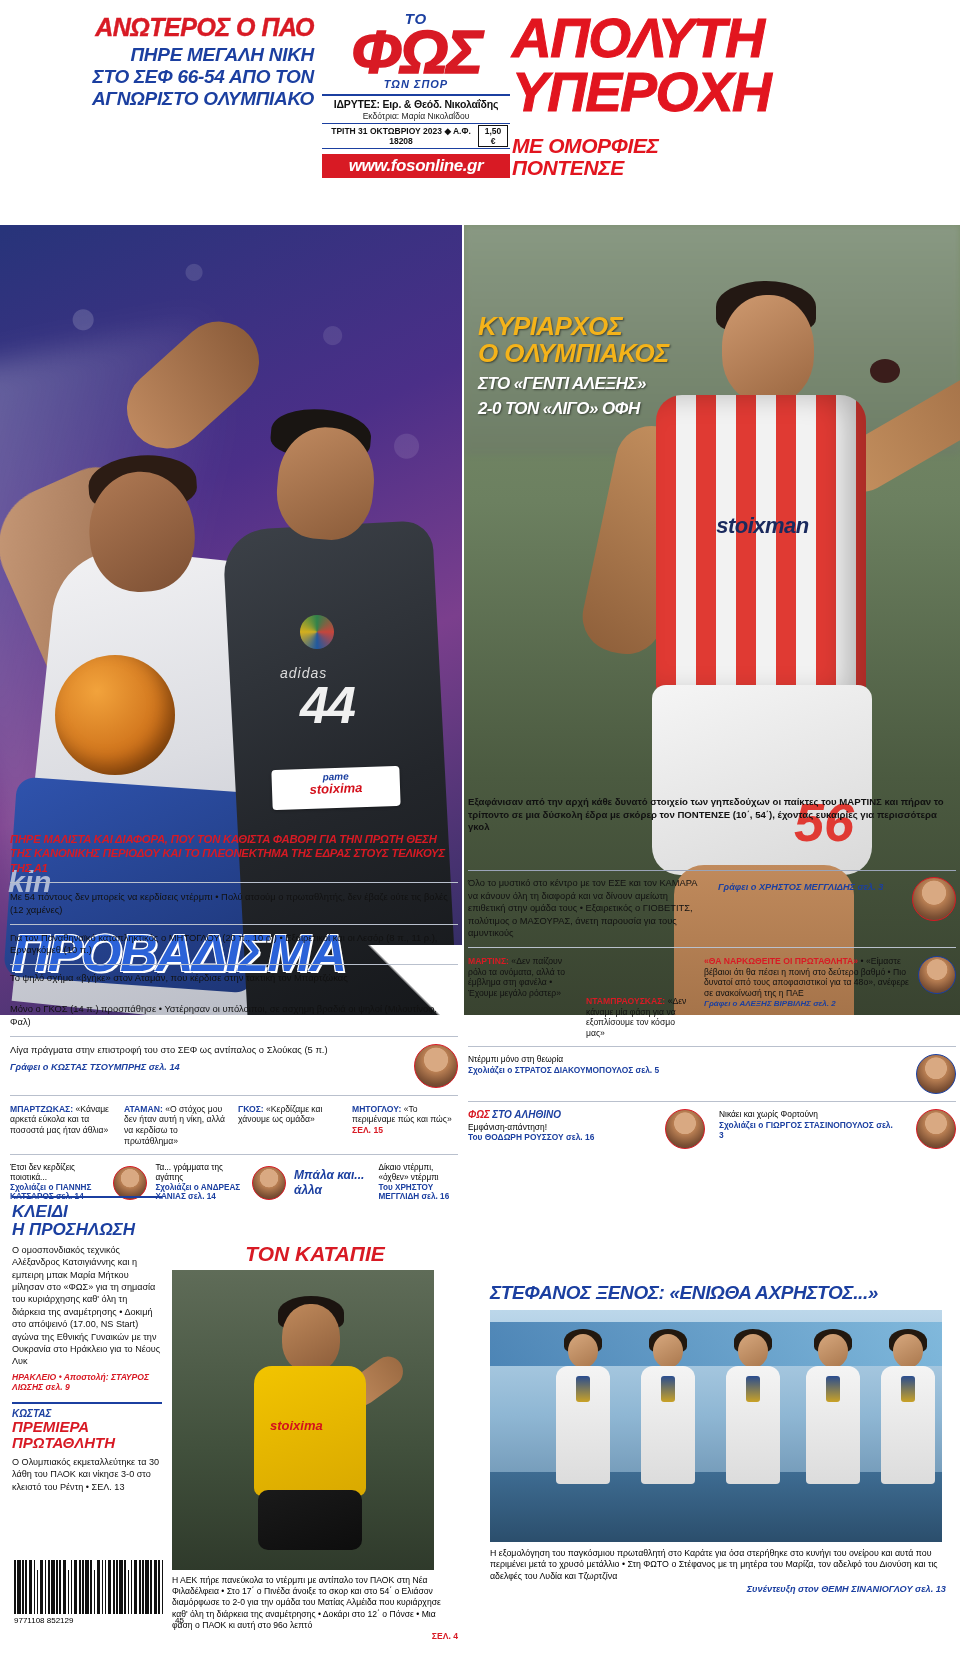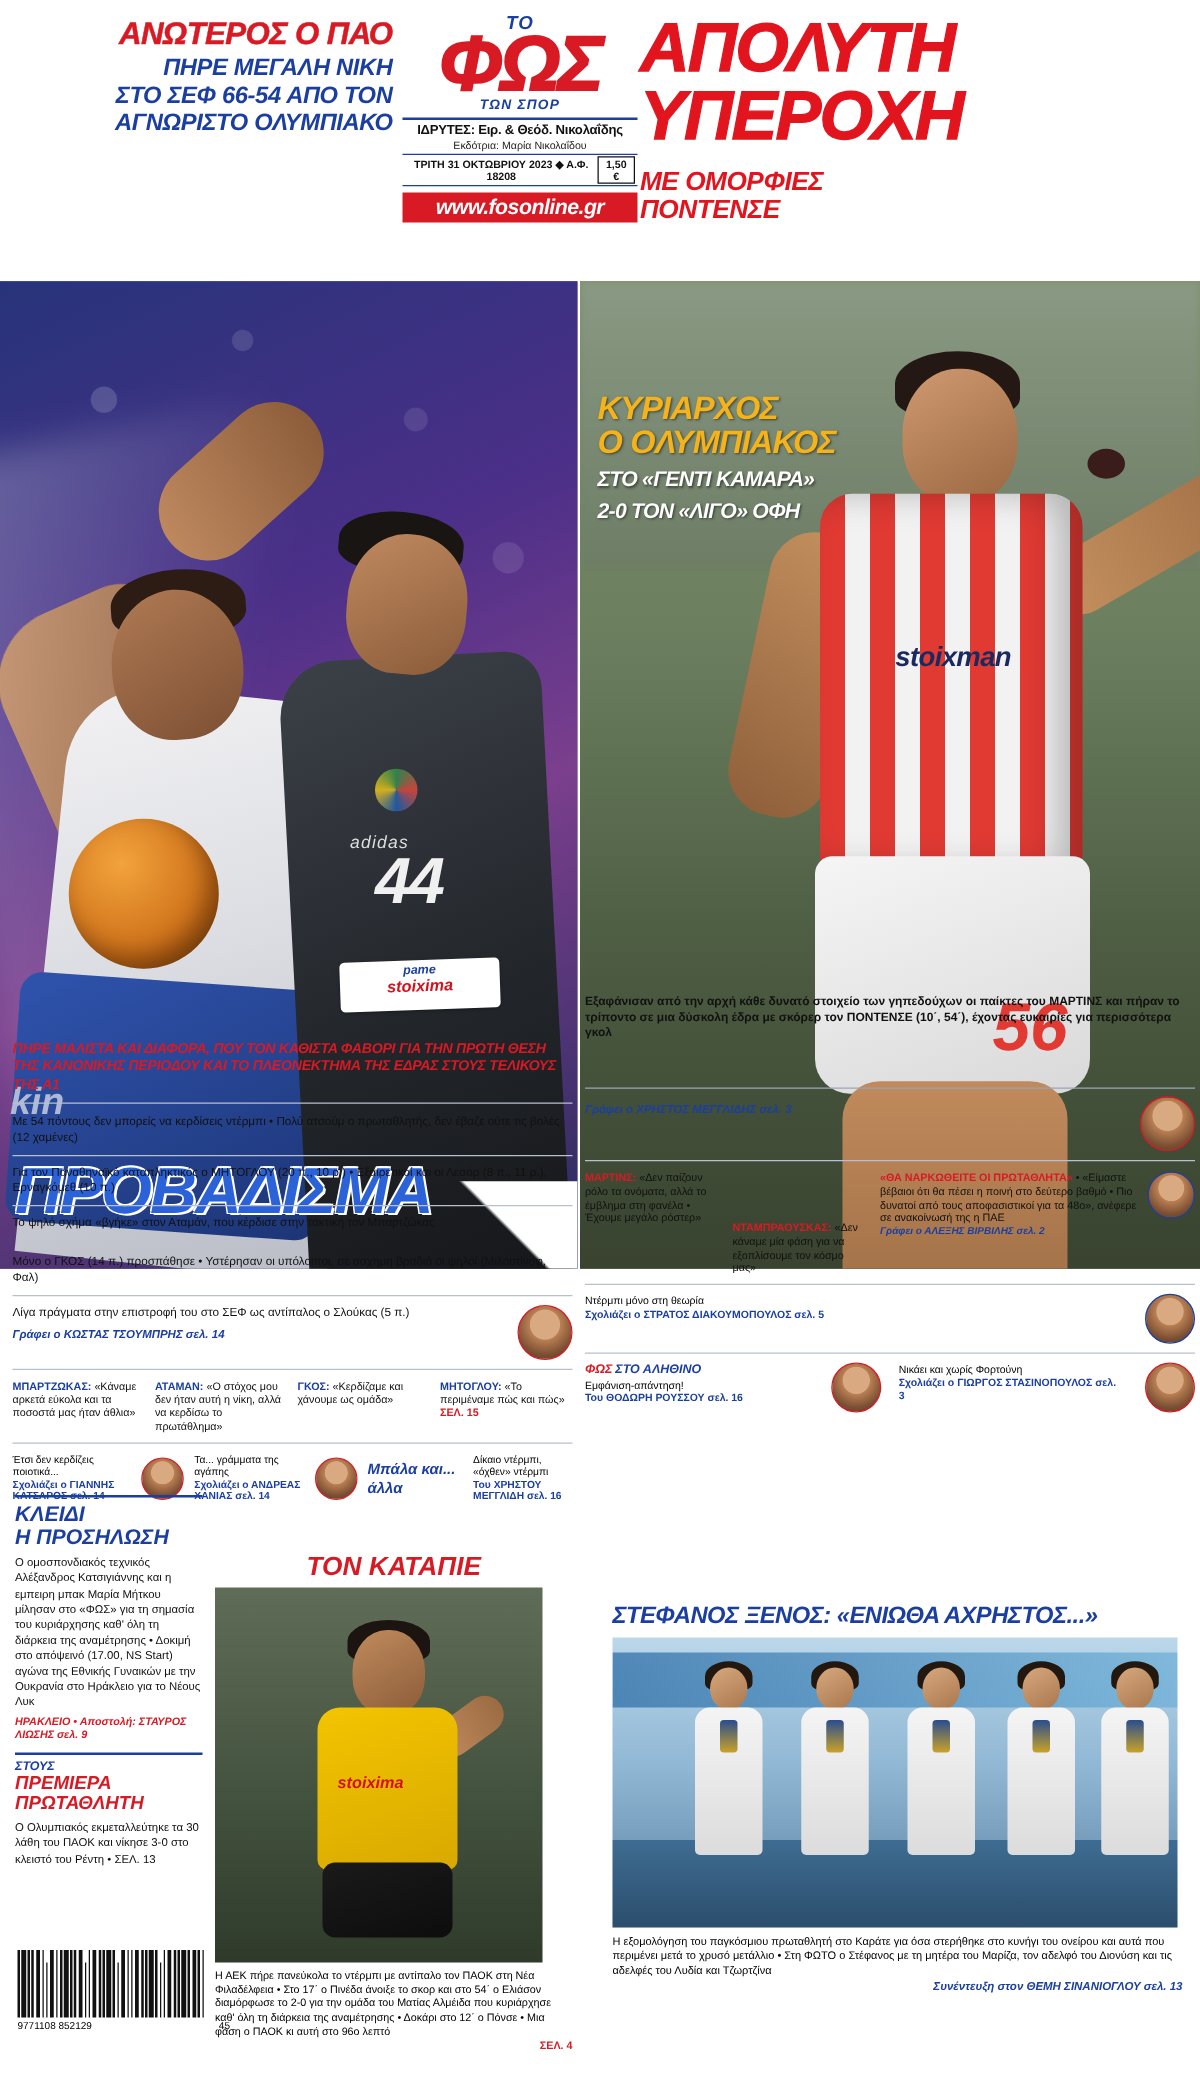--- a/index.html
+++ b/index.html
@@ -339,21 +339,21 @@
       <div class="corner-tri"></div>
     </div>
 
     <div class="photo-right">
       <div class="grass"></div>
       <div class="stand-blur"></div>
 
       <div class="kyriarxos">
         <span>ΚΥΡΙΑΡΧΟΣ</span><br>
         <span>Ο ΟΛΥΜΠΙΑΚΟΣ</span>
-        <span class="sm">ΣΤΟ «ΓΕΝΤΙ ΚΑΜΑΡΑ»</span>
+        <span class="sm">ΣΤΟ «ΓΕΝΤΙ ΑΛΕΞΗΣ»</span>
         <span class="sm">2-0 ΤΟΝ «ΛΙΓΟ» ΟΦΗ</span>
       </div>
 
       <div class="ftb-player">
         <div class="ftb-hair"></div>
         <div class="ftb-head">
           <div class="ftb-mouth"></div>
         </div>
         <div class="ftb-arm-r"></div>
         <div class="ftb-arm-l"></div>
@@ -446,20 +446,23 @@
           <div>Δίκαιο ντέρμπι, «όχθεν» ντέρμπι</div>
           <div class="name">Του ΧΡΗΣΤΟΥ ΜΕΓΓΛΙΔΗ σελ. 16</div>
         </div>
       </div>
     </div>
   </div>
 
   <div class="right-col">
     <div class="rule-thin"></div>
     <div class="rc-two" style="margin-top:6px;">
+      <div class="c">
+        <p style="margin:0;">Όλο το μυστικό στο κέντρο με τον ΕΣΕ και τον ΚΑΜΑΡΑ να κάνουν όλη τη διαφορά και να δίνουν αμείωτη επιθετική στην ομάδα τους • Εξαιρετικός ο ΓΙΟΒΕΤΙΤΣ, πολύτιμος ο ΜΑΣΟΥΡΑΣ, άνετη παρουσία για τους αμυντικούς</p>
+      </div>
       <div class="c rc-avatar-row">
         <div style="flex:1;">
           <div class="grafi" style="margin-top:4px;">Γράφει ο ΧΡΗΣΤΟΣ ΜΕΓΓΛΙΔΗΣ σελ. 3</div>
         </div>
         <div class="avatar"></div>
       </div>
     </div>
 
     <div class="hr-sm"></div>
 
@@ -517,21 +520,21 @@
   </div>
 
   <div style="position:absolute; left:12px; top:1196px; width:150px;">
     <div class="rule-blue"></div>
     <div class="bl-head-blue" style="margin-top:5px;">ΚΛΕΙΔΙ</div>
     <div class="bl-head-blue">Η ΠΡΟΣΗΛΩΣΗ</div>
     <div class="bl-body">Ο ομοσπονδιακός τεχνικός Αλέξανδρος Κατσιγιάννης και η εμπειρη μπακ Μαρία Μήτκου μίλησαν στο «ΦΩΣ» για τη σημασία του κυριάρχησης καθ' όλη τη διάρκεια της αναμέτρησης • Δοκιμή στο απόψεινό (17.00, NS Start) αγώνα της Εθνικής Γυναικών με την Ουκρανία στο Ηράκλειο για το Νέους Λυκ</div>
     <div class="grafi" style="color:#d81a24; margin-top:4px; font-size:8.6px;">ΗΡΑΚΛΕΙΟ • Αποστολή: ΣΤΑΥΡΟΣ ΛΙΩΣΗΣ σελ. 9</div>
 
     <div class="rule-blue" style="margin-top:10px;"></div>
-    <div class="blue-head-sm" style="margin-top:4px;">ΣΤΟΥΣ</div>
+    <div class="blue-head-sm" style="margin-top:4px;">ΚΩΣΤΑΣ</div>
     <div class="bl-head-red">ΠΡΕΜΙΕΡΑ</div>
     <div class="bl-head-red">ΠΡΩΤΑΘΛΗΤΗ</div>
     <div class="bl-body">Ο Ολυμπιακός εκμεταλλεύτηκε τα 30 λάθη του ΠΑΟΚ και νίκησε 3-0 στο κλειστό του Ρέντη • ΣΕΛ. 13</div>
   </div>
 
   <div style="position:absolute; left:14px; top:1560px;">
     <div class="barcode">
       <i></i>
         <i class="w"></i>
         <i></i>

